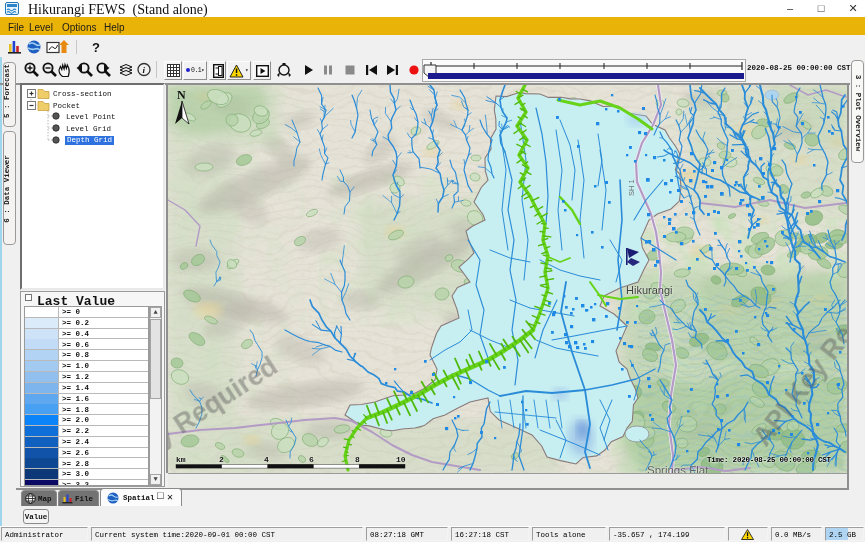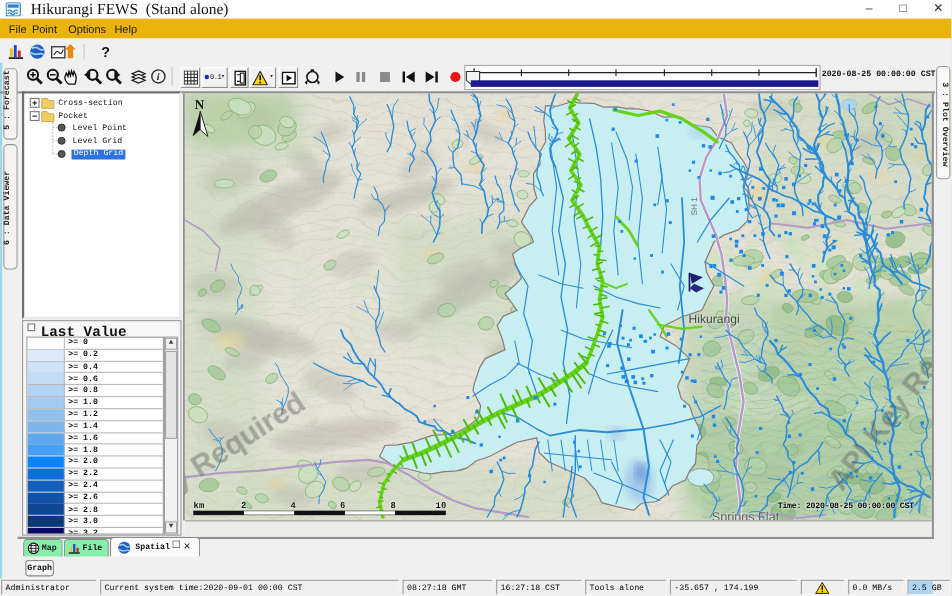--- a/index.html
+++ b/index.html
@@ -16,40 +16,40 @@
 .tabtext{font-size:7.5px;color:#222;letter-spacing:0px;white-space:nowrap;font-weight:bold}
 .treepanel{left:20px;top:83px;width:145px;height:207px;background:#fff;border:2px solid;border-color:#6e6e6e #e9e9e9 #e9e9e9 #6e6e6e}
 .legendpanel{left:20px;top:291px;width:145px;height:196px;background:#f6f6f6;border:1px solid #9a9a9a}
 .tree{font-size:7.5px;font-weight:normal;color:#111;white-space:nowrap}
 .lrow{height:10.82px;border-bottom:1px solid #b9b9b9;position:relative}
 .lsw{position:absolute;left:0;top:0;width:34px;height:10px;border-right:1px solid #b9b9b9}
 .llb{position:absolute;left:37px;top:1.2px;font-size:7.5px;font-weight:bold;color:#111}
 .sb{position:absolute;background:#f1f1f1;border:1px solid #a5a5a5;text-align:center;color:#444}
 .statusbar{left:0;top:526px;width:865px;height:16px;background:#f0f0f0;border-top:1px solid #fff}
 .scell{position:absolute;top:1px;height:14px;border:1px solid;border-color:#9d9d9d #f4f4f4 #f4f4f4 #9d9d9d;font-size:7.5px;color:#000;padding:2.5px 0 0 3px;white-space:nowrap;overflow:hidden}
-.btab{position:absolute;background:#86efac;border:1px solid #8a8a8a;border-bottom:none;border-radius:4px 4px 0 0;font-size:7.5px;font-weight:bold;color:#111}
+.btab{position:absolute;background:#737373;border:1px solid #8a8a8a;border-bottom:none;border-radius:4px 4px 0 0;font-size:7.5px;font-weight:bold;color:#111}
 </style></head><body>
 
 <div class="abs" style="left:0;top:0;width:2px;height:542px;background:#9fd6ee"></div>
 
 <div class="abs titlebar"></div>
 <svg class="abs" style="left:5px;top:2px" width="14" height="13" viewBox="0 0 14 13">
  <rect x="0.5" y="0.5" width="13" height="12" rx="1.5" fill="#eaf4fb" stroke="#2277bb"></rect>
  <rect x="2" y="2" width="10" height="3" fill="#2e86c8"></rect>
  <path d="M2 8 q1.5 -1.8 3 0 q1.5 1.8 3 0 q1.5 -1.8 3 0" stroke="#2e86c8" stroke-width="1.1" fill="none"></path>
  <path d="M2 10.5 q1.5 -1.8 3 0 q1.5 1.8 3 0 q1.5 -1.8 3 0" stroke="#2e86c8" stroke-width="1.1" fill="none"></path>
 </svg>
 <div class="abs title-text">Hikurangi FEWS&nbsp; (Stand alone)</div>
 <div class="abs winbtn" style="left:775px">–</div>
 <div class="abs winbtn" style="left:806px">□</div>
 <div class="abs winbtn" style="left:838px">✕</div>
 
 <div class="abs menubar">
  <span style="left:8px">File</span>
-    <span style="left:29px">Point</span>
+    <span style="left:29px">Level</span>
  <span style="left:62px">Options</span>
     <span style="left:104px">Help</span>
 </div>
 
 <div class="abs toolbar1"></div>
 <svg class="abs" style="left:7px;top:39px" width="110" height="16" viewBox="0 0 110 16">
  <rect x="1" y="13" width="13" height="1.6" fill="#222"></rect>
  <rect x="2" y="5" width="2.6" height="8" fill="#e8c020"></rect>
  <rect x="5.6" y="2" width="2.6" height="11" fill="#2244cc"></rect>
  <rect x="9.2" y="7" width="2.6" height="6" fill="#cc2222"></rect>
@@ -1644,21 +1644,21 @@
 </div>
 <div class="abs btab" style="left:100px;top:488px;width:82px;height:18px;background:#fcfcfc">
  <svg style="position:absolute;left:6px;top:3px" width="12" height="12" viewBox="0 0 12 12">
   <circle cx="6" cy="6" r="5.5" fill="#1f5fc2"></circle>
   <path d="M1.5 4 q3 -2 5 0 q2.5 2 4.5 1 M1 7.5 q3.5 2 6 1 q2.5 -1 4 0.5" stroke="#9fd0f0" stroke-width="1.3" fill="none"></path>
  </svg>
  <span style="position:absolute;left:22px;top:4.5px">Spatial</span>
  <span style="position:absolute;left:56px;top:1px;font-size:11px;font-weight:bold">□</span>
  <span style="position:absolute;left:66px;top:2px;font-size:10px;font-weight:bold">✕</span>
 </div>
-<div class="abs" style="left:23px;top:509px;width:26px;height:15px;background:#f4f4f4;border:1px solid #8a8a8a;border-radius:3px;font-size:7.5px;font-weight:bold;color:#111;text-align:center;padding-top:3px">Graph</div>
+<div class="abs" style="left:23px;top:509px;width:26px;height:15px;background:#f4f4f4;border:1px solid #8a8a8a;border-radius:3px;font-size:7.5px;font-weight:bold;color:#111;text-align:center;padding-top:3px">Value</div>
 
 <div class="abs statusbar"></div>
 <div class="scell" style="left:1px;top:527px;width:87px">Administrator</div>
 <div class="scell" style="left:91px;top:527px;width:272px">Current system time:2020-09-01 00:00 CST</div>
 <div class="scell" style="left:366px;top:527px;width:82px">08:27:18 GMT</div>
 <div class="scell" style="left:451px;top:527px;width:78px">16:27:18 CST</div>
 <div class="scell" style="left:532px;top:527px;width:74px">Tools alone</div>
 <div class="scell" style="left:609px;top:527px;width:116px">-35.657 , 174.199</div>
 <div class="scell" style="left:728px;top:527px;width:40px">
  <svg style="position:absolute;left:12px;top:1px" width="13" height="11" viewBox="0 0 13 11">

